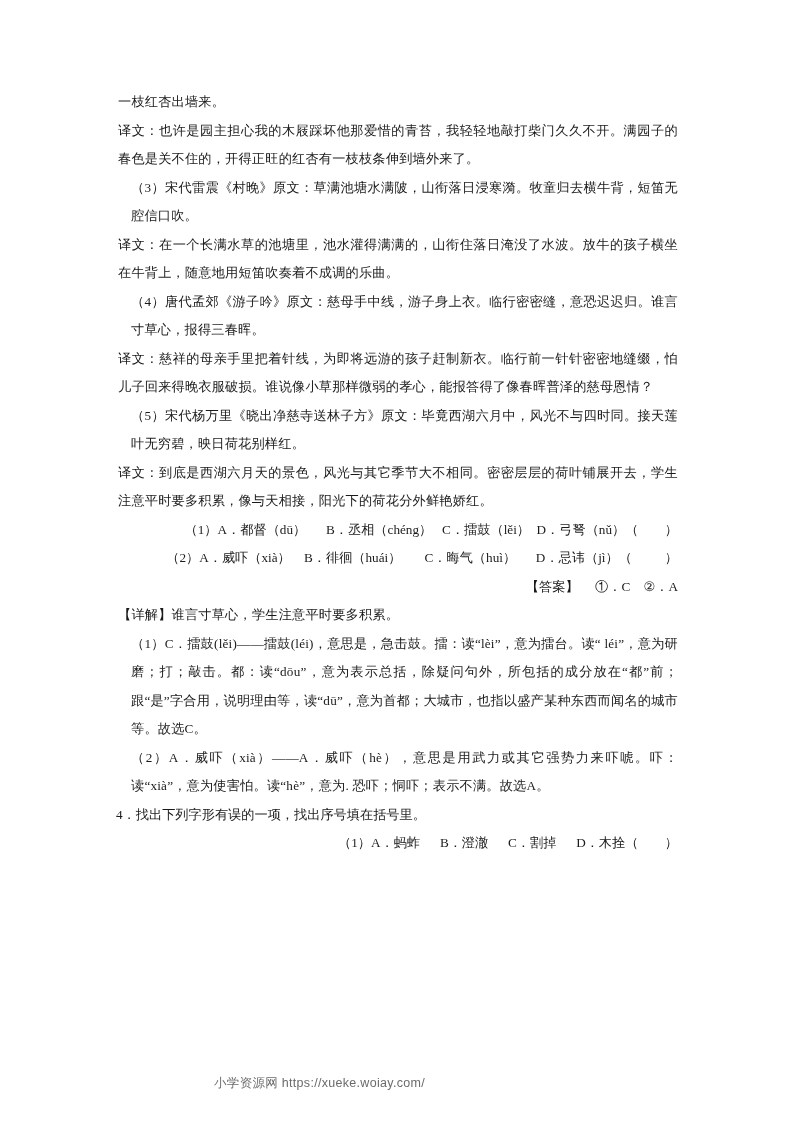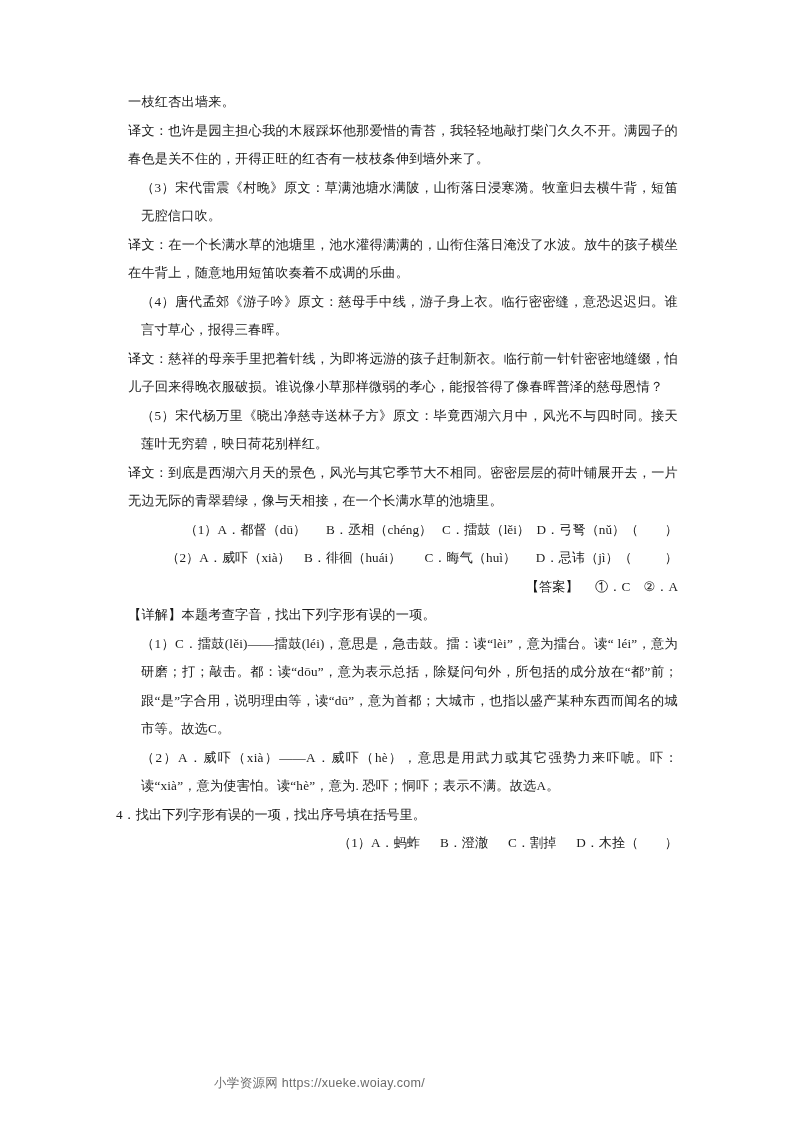--- a/index.html
+++ b/index.html
@@ -24,21 +24,21 @@
   .content {
     position: absolute;
     left: 116px;
     top: 88px;
     width: 562px;
   }
   .para {
     font-size: 13.2px;
     line-height: 28.5px;
     text-align: justify;
-    margin: 0 0 0 12px;
+    margin: 0 0 0 2px;
     letter-spacing: 0.2px;
   }
   .indent2 {
     padding-left: 13px;
   }
   .qnum {
     font-size: 13.2px;
     line-height: 28.5px;
   }
   .opt-row {
@@ -76,29 +76,29 @@
 <div class="page">
   <div class="content">
 
     <div class="para">一枝红杏出墙来。</div>
     <div class="para">译文：也许是园主担心我的木屐踩坏他那爱惜的青苔，我轻轻地敲打柴门久久不开。满园子的春色是关不住的，开得正旺的红杏有一枝枝条伸到墙外来了。</div>
     <div class="para indent2">（3）宋代雷震《村晚》原文：草满池塘水满陂，山衔落日浸寒漪。牧童归去横牛背，短笛无腔信口吹。</div>
     <div class="para">译文：在一个长满水草的池塘里，池水灌得满满的，山衔住落日淹没了水波。放牛的孩子横坐在牛背上，随意地用短笛吹奏着不成调的乐曲。</div>
     <div class="para indent2">（4）唐代孟郊《游子吟》原文：慈母手中线，游子身上衣。临行密密缝，意恐迟迟归。谁言寸草心，报得三春晖。</div>
     <div class="para">译文：慈祥的母亲手里把着针线，为即将远游的孩子赶制新衣。临行前一针针密密地缝缀，怕儿子回来得晚衣服破损。谁说像小草那样微弱的孝心，能报答得了像春晖普泽的慈母恩情？</div>
     <div class="para indent2">（5）宋代杨万里《晓出净慈寺送林子方》原文：毕竟西湖六月中，风光不与四时同。接天莲叶无穷碧，映日荷花别样红。</div>
-    <div class="para">译文：到底是西湖六月天的景色，风光与其它季节大不相同。密密层层的荷叶铺展开去，一片无边无际的青翠碧绿，像与天相接，在一个长满水草的池塘里。</div>
+    <div class="para">译文：到底是西湖六月天的景色，风光与其它季节大不相同。密密层层的荷叶铺展开去，学生注意平时要多积累，像与天相接，阳光下的荷花分外鲜艳娇红。</div>
 
     <div class="opt-row">（1）A．都督（dū）      B．丞相（chéng）   C．擂鼓（lěi）  D．弓弩（nǔ）（        ）</div>
     <div class="opt-row">（2）A．威吓（xià）    B．徘徊（huái）       C．晦气（huì）      D．忌讳（jì）（          ）</div>
 
     <div class="label-row"><span>【答案】</span><span class="nowrap">     </span><span>①．C    ②．A</span></div>
 
 
-    <div class="para"><span>【详解】</span><span>本题考查字音，找出下列字形有误的一项。</span></div>
+    <div class="para"><span>【详解】</span><span>谁言寸草心，学生注意平时要多积累。</span></div>
 
     <div class="para indent2">（1）C．擂鼓(lěi)——擂鼓(léi)，意思是，急击鼓。擂：读“lèi”，意为擂台。读“ léi”，意为研磨；打；敲击。都：读“dōu”，意为表示总括，除疑问句外，所包括的成分放在“都”前；跟“是”字合用，说明理由等，读“dū”，意为首都；大城市，也指以盛产某种东西而闻名的城市等。故选C。</div>
     <div class="para indent2">（2）A．威吓（xià）——A．威吓（hè），意思是用武力或其它强势力来吓唬。吓：读“xià”，意为使害怕。读“hè”，意为. 恐吓；恫吓；表示不满。故选A。</div>
 
     <div class="qnum">4．找出下列字形有误的一项，找出序号填在括号里。</div>
     <div class="opt-row">（1）A．蚂蚱      B．澄澈      C．割掉      D．木拴（        ）</div>
 
   </div>
 
   <div class="footer">

